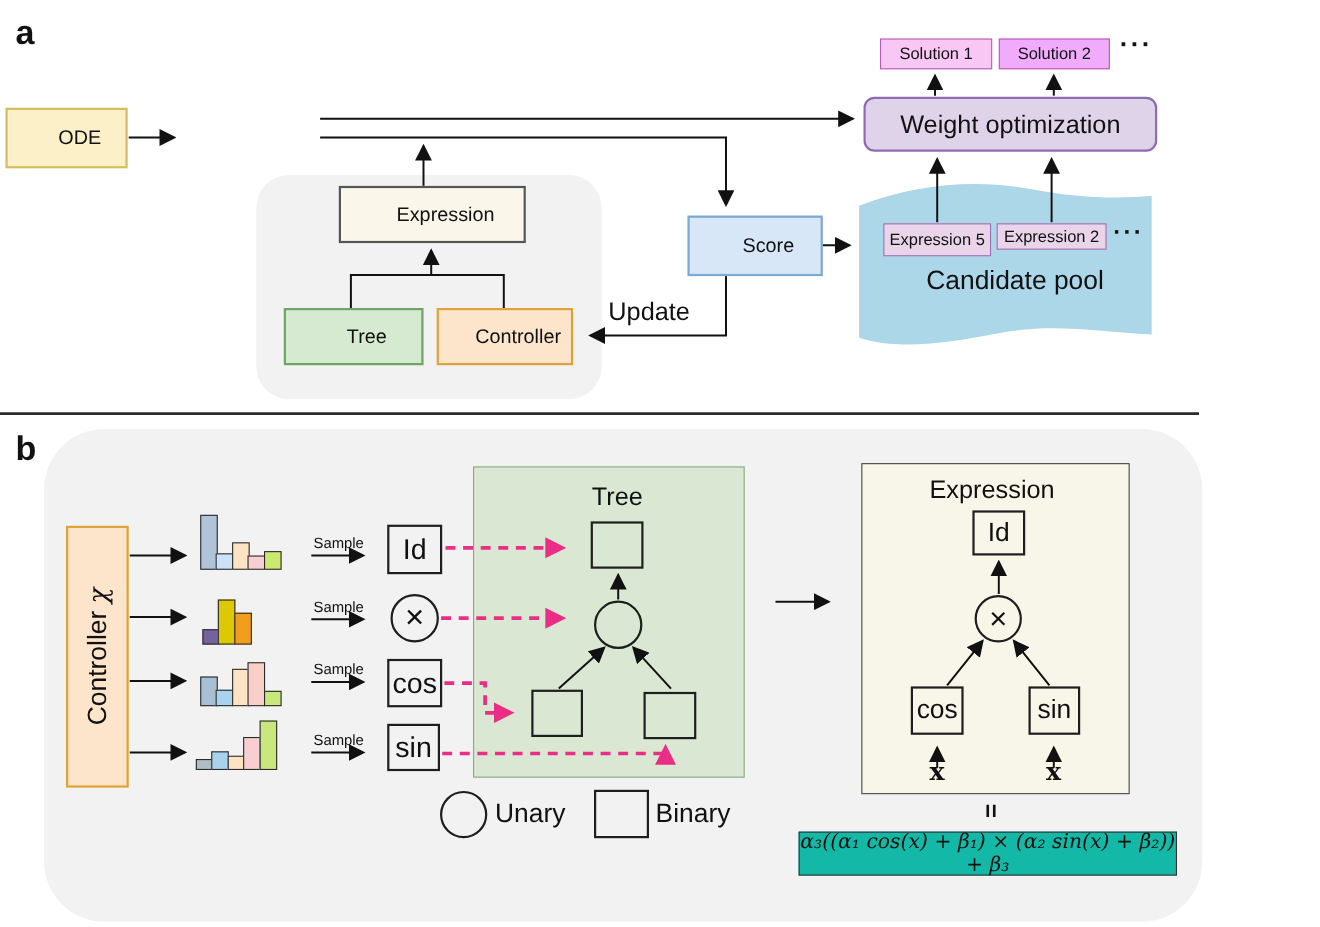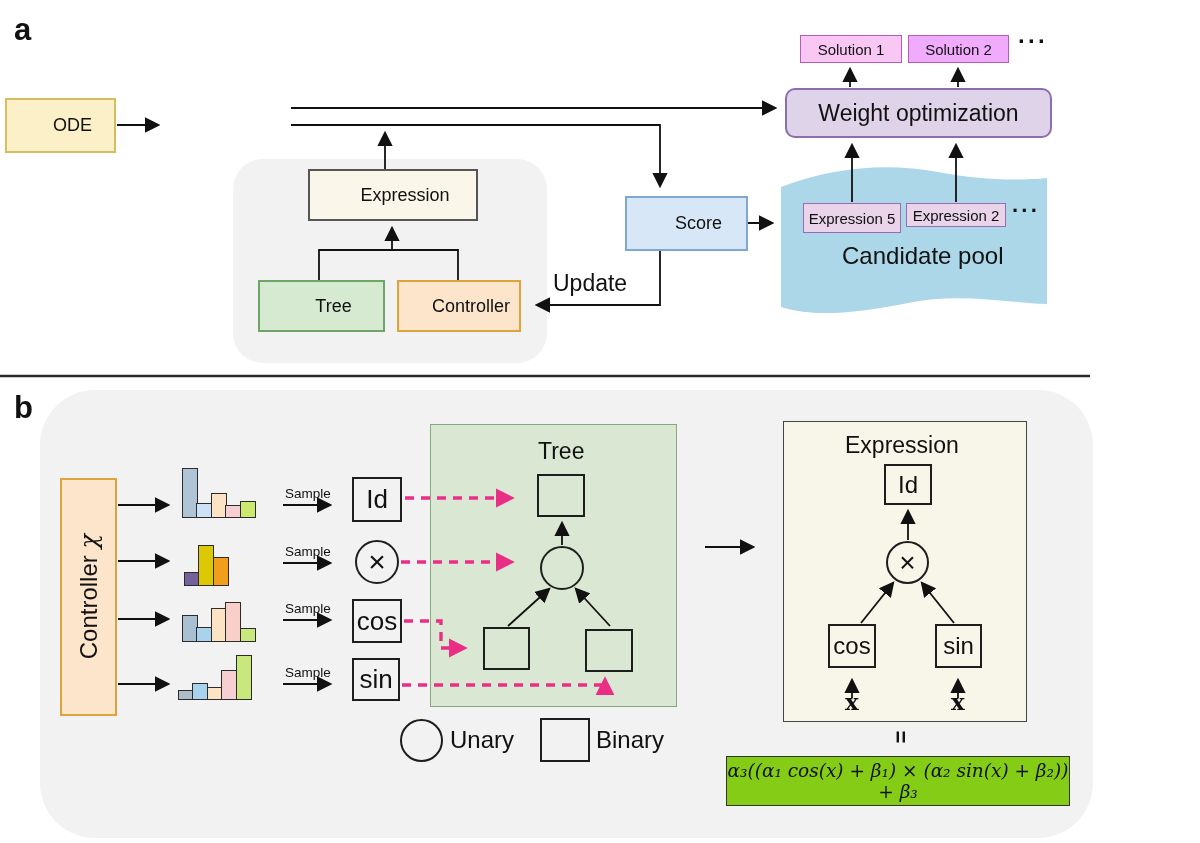--- a/index.html
+++ b/index.html
@@ -175,17 +175,17 @@
   <div class="box z2 expr-shape" style="left:935px;top:624px;width:47px;height:44px;">sin</div>
   <div class="abs z2 boldx" style="left:845px;top:688px;">x</div>
   <div class="abs z2 boldx" style="left:951px;top:688px;">x</div>
 
   <div class="box z2" style="left:400px;top:719px;width:43px;height:43px;border:2px solid #1e1e1e;border-radius:50%;background:#F2F2F2;"></div>
   <div class="abs z2" style="left:450px;top:726px;font-size:24px;">Unary</div>
   <div class="box z2" style="left:540px;top:718px;width:50px;height:44px;border:2px solid #1e1e1e;background:#F2F2F2;"></div>
   <div class="abs z2" style="left:596px;top:726px;font-size:24px;">Binary</div>
 
   <div class="abs z2" style="left:894px;top:724px;font-size:22px;font-weight:bold;transform:rotate(90deg);">=</div>
-  <div class="box z2" style="left:726px;top:756px;width:344px;height:50px;background:#84cc16;border:1.5px solid #333;">
+  <div class="box z2" style="left:726px;top:756px;width:344px;height:40px;background:#14b8a6;border:1.5px solid #333;">
     <span class="serif-it" style="font-size:18.5px;">α₃((α₁ cos(x) + β₁) × (α₂ sin(x) + β₂)) + β₃</span>
   </div>
 
 </div>
 
 </body></html>

